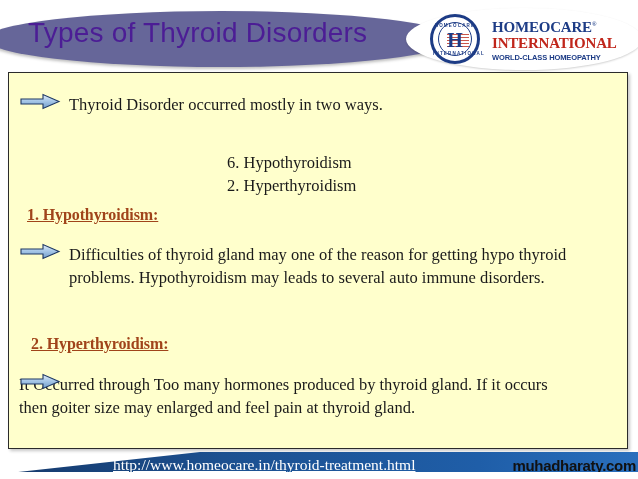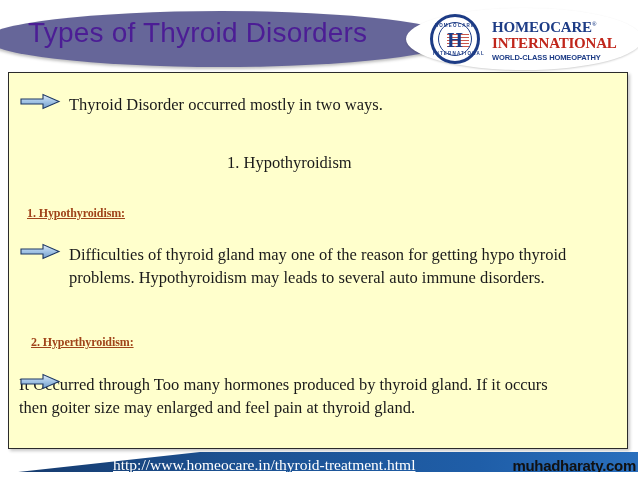--- a/index.html
+++ b/index.html
@@ -188,21 +188,21 @@
     top: 78px;
     font-family: "Liberation Serif", serif;
     font-size: 16.5px;
     line-height: 23px;
     color: #1a1a1a;
   }
 
   .section-head {
     position: absolute;
     font-family: "Liberation Serif", serif;
-    font-size: 12px;
+    font-size: 16px;
     font-weight: bold;
     color: #a0441a;
     text-decoration: underline;
     letter-spacing: -0.1px;
   }
   #head-hypo { left: 18px; top: 133px; }
   #head-hyper { left: 22px; top: 262px; }
 
   #b2 { left: 10px; top: 170px; width: 600px; }
   #b2 .bullet-text { margin-left: 50px; width: 552px; }
@@ -281,21 +281,22 @@
             <stop offset="45%" stop-color="#a8c8e8"></stop>
             <stop offset="100%" stop-color="#6f9ccc"></stop>
           </linearGradient>
         </defs>
         <path d="M2 6 L24 6 L24 1.5 L40 8.5 L24 15.5 L24 11 L2 11 Z" fill="url(#ag1)" stroke="#1f3864" stroke-width="1.1"></path>
       </svg>
       <span class="bullet-text">Thyroid Disorder occurred mostly in two ways.</span>
     </div>
 
     <div id="numbered-list">
-      <div>1. Hypothyroidism</div>
+      <div>6. Hypothyroidism</div>
+      <div>2. Hyperthyroidism</div>
     </div>
 
     <div class="section-head" id="head-hypo">1. Hypothyroidism:</div>
 
     <div class="bullet-row" id="b2">
       <svg class="arrow-icon" viewBox="0 0 42 17">
         <path d="M2 6 L24 6 L24 1.5 L40 8.5 L24 15.5 L24 11 L2 11 Z" fill="url(#ag1)" stroke="#1f3864" stroke-width="1.1"></path>
       </svg>
       <span class="bullet-text">Difficulties of thyroid gland may one of the reason for getting hypo thyroid problems. Hypothyroidism may leads to several auto immune disorders.</span>
     </div>

